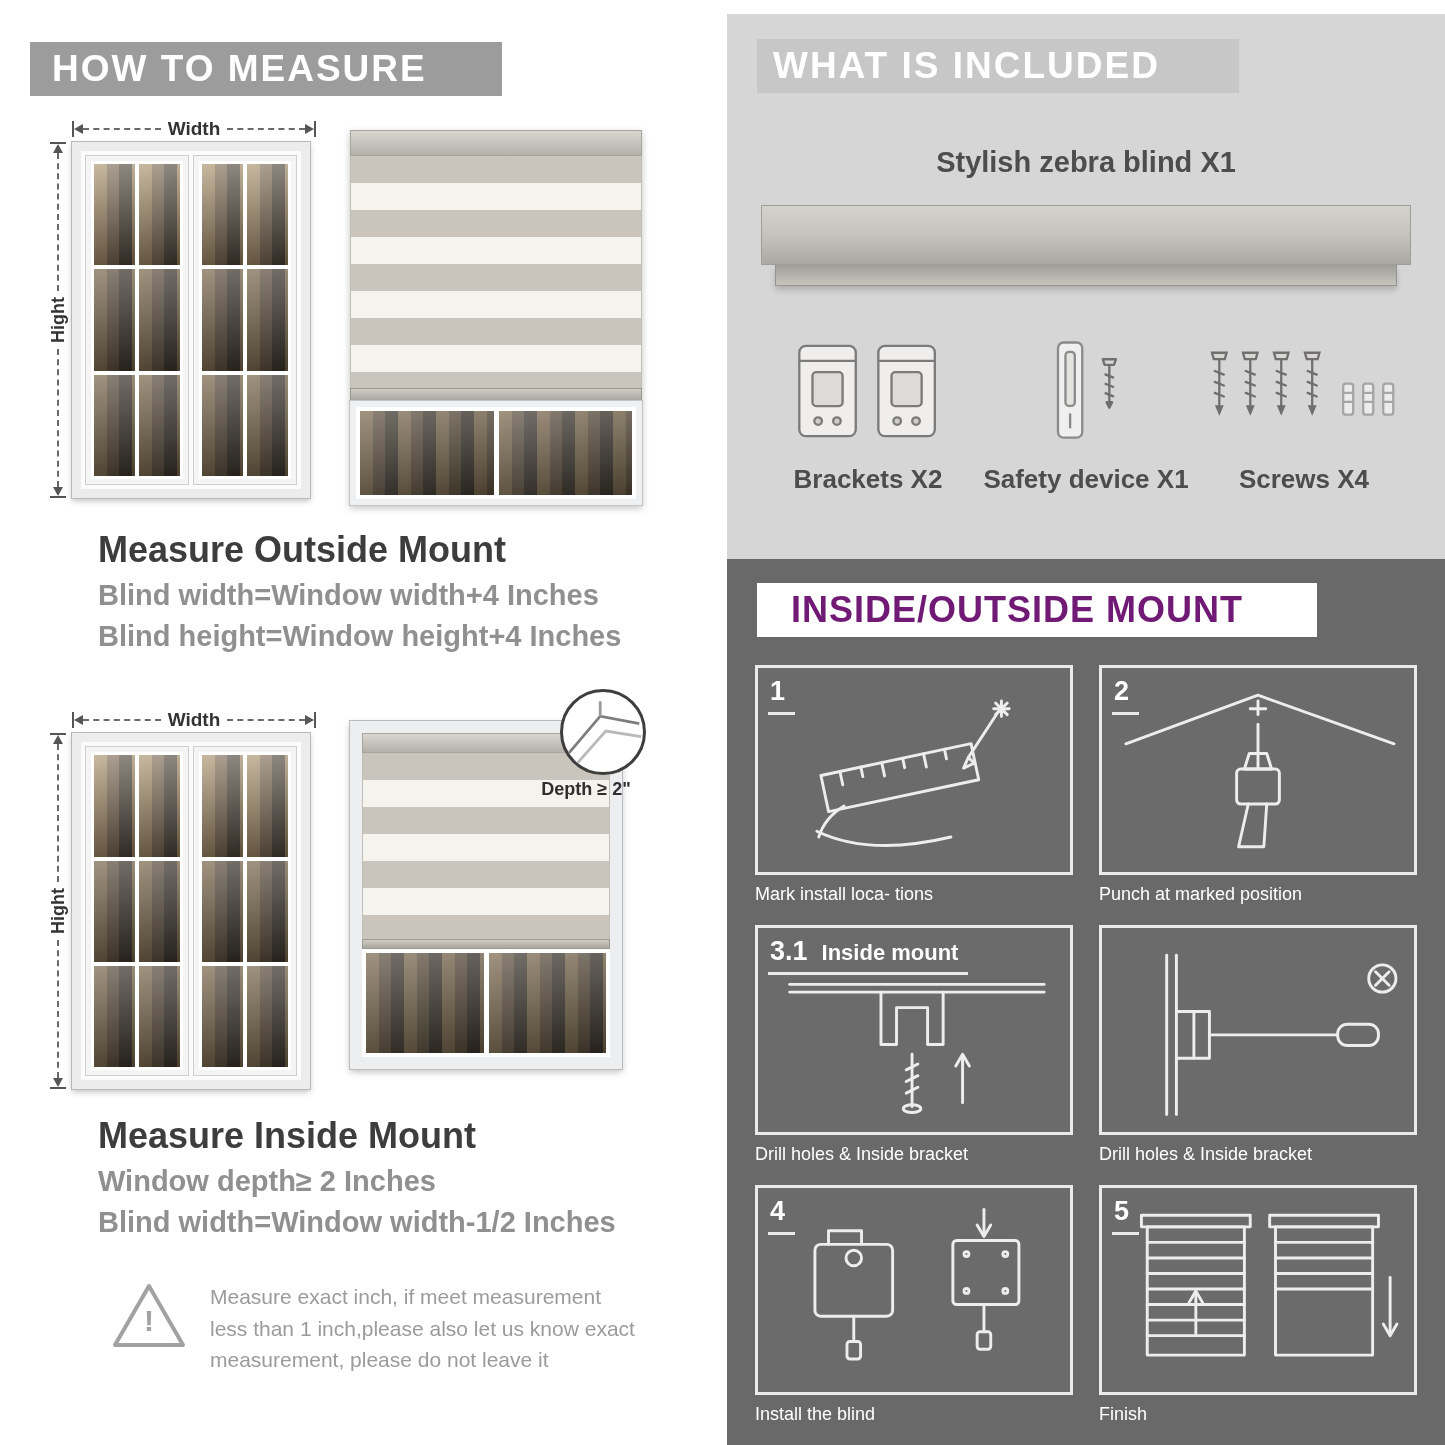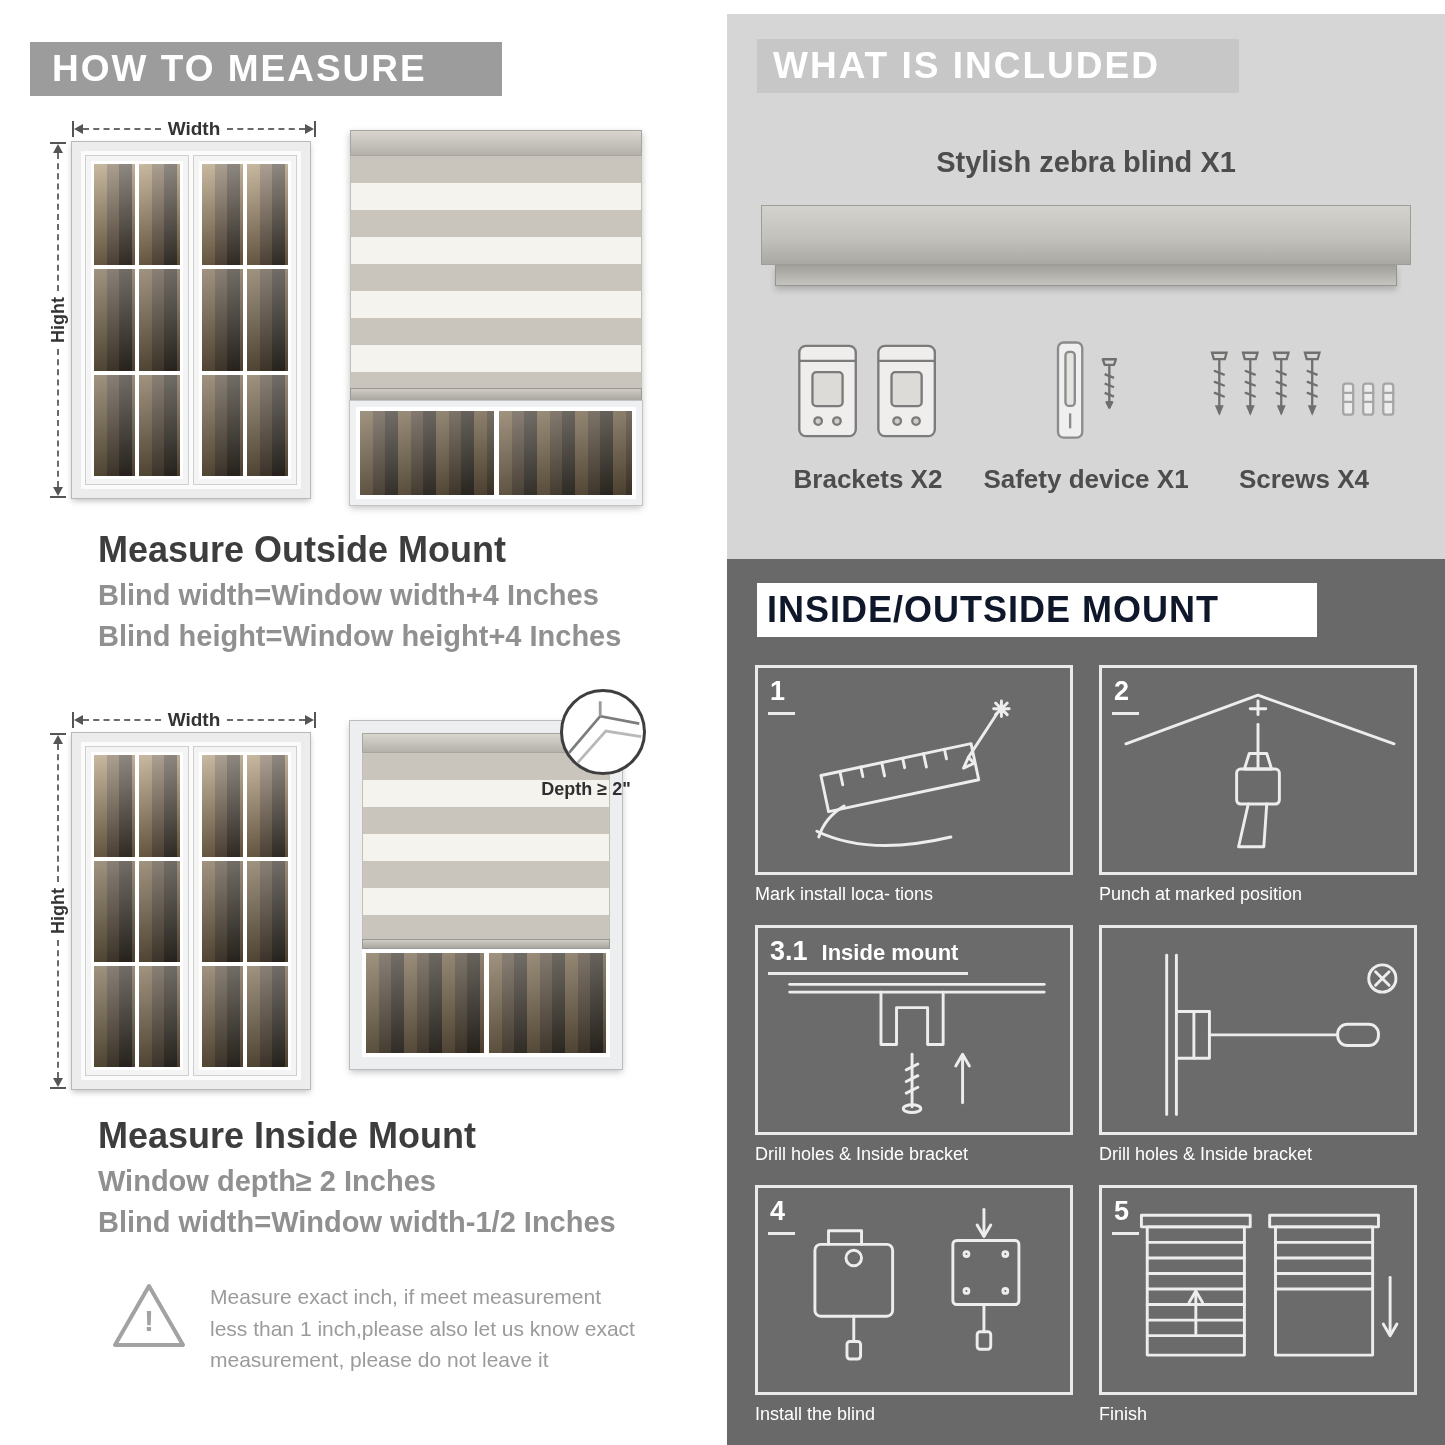--- a/index.html
+++ b/index.html
@@ -89,21 +89,21 @@
   .headrail .bar-lip { margin:0 14px; height:21px;
     background:linear-gradient(180deg,#a19f9a,#c6c4bf); border:1px solid #96948f; border-top:none;
     box-shadow:0 4px 6px rgba(0,0,0,.18); }
   .items-row { margin:46px 28px 0; display:flex; justify-content:center; }
   .item { width:218px; display:flex; flex-direction:column; align-items:center; }
   .item .icon-area { height:118px; display:flex; align-items:center; justify-content:center; }
   .item-label { margin-top:14px; font-size:26px; font-weight:bold; color:#4d4d4d; white-space:nowrap; }
 
   .mount { height:900px; background:#696969; }
   .banner-white { position:relative; top:24px; margin-left:30px; width:560px; height:54px; background:#fff;
-    color:#0f172a; font-size:36px; font-weight:bold; letter-spacing:1px; line-height:54px; padding-left:10px; }
+    color:#701a75; font-size:36px; font-weight:bold; letter-spacing:1px; line-height:54px; padding-left:34px; }
   .steps-grid { margin:52px 28px 0; display:grid; grid-template-columns:1fr 1fr; column-gap:26px; row-gap:20px; }
   .step-cell { }
   .step-panel { position:relative; height:210px; border:3px solid #eaeaea; background:rgba(255,255,255,0.02); }
   .step-head { position:absolute; top:8px; left:10px; display:inline-flex; align-items:baseline; gap:14px;
     border-bottom:3px solid #eaeaea; padding:0 10px 5px 2px; z-index:2; }
   .step-num { font-size:27px; font-weight:bold; color:#fff; }
   .step-title { font-size:22px; font-weight:bold; color:#fff; }
   .step-title:empty { display:none; }
   .step-art { position:absolute; inset:0; width:100%; height:100%; }
   .step-caption { margin-top:9px; font-size:18px; font-weight:normal; color:#fff; }

